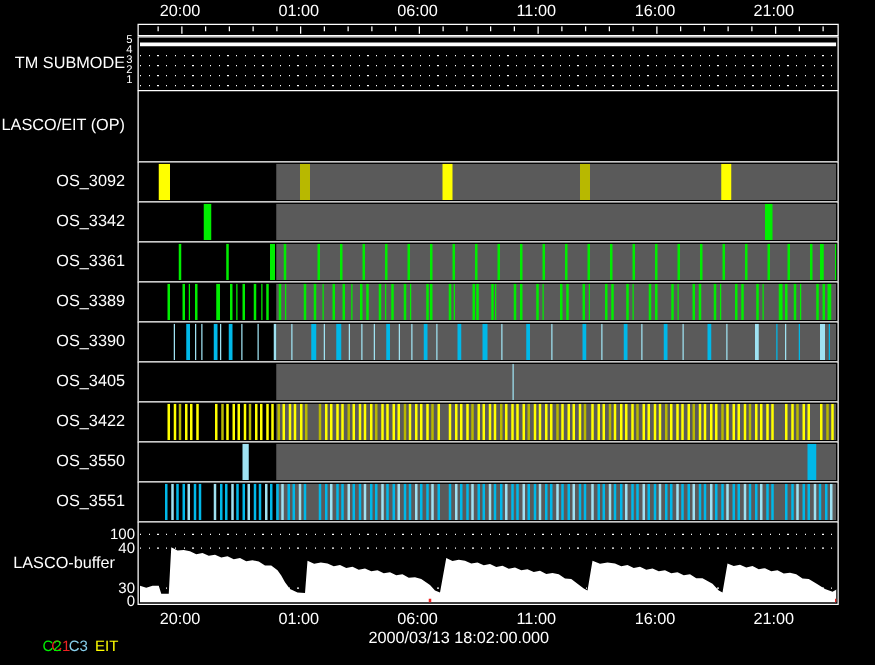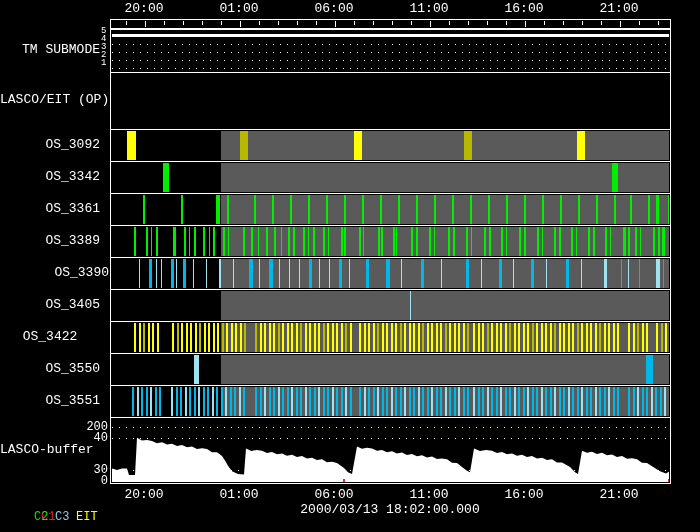--- a/index.html
+++ b/index.html
@@ -1,17 +1,17 @@
 <!DOCTYPE html>
 <html><head>
 <meta charset="utf-8">
 <style>
   html,body{margin:0;padding:0;background:#000;}
   #screen{position:relative;width:700px;height:532px;background:#000;overflow:hidden;
-          font-family:Liberation Mono, monospace;color:#fff;}
+          font-family:Liberation Sans, sans-serif;color:#fff;}
   .abs{position:absolute;}
   .lbl{position:absolute;color:#fff;font-size:13px;line-height:13px;white-space:pre;}
   .lbl-r{text-align:right;}
   .tick-lbl{position:absolute;color:#fff;font-size:13px;line-height:13px;transform:translateX(-50%);white-space:pre;}
   .box{position:absolute;border:1px solid #fff;box-sizing:border-box;background:#000;}
   .inner{position:absolute;left:1px;top:1px;right:1px;bottom:1px;overflow:hidden;}
   .dotline{position:absolute;left:0;right:0;height:1px;
            background:repeating-linear-gradient(to right,#fff 0 1px,transparent 1px 7px);}
   .vtick{position:absolute;top:0;bottom:0;}
   .small{font-size:9px;line-height:9px;}
@@ -70,26 +70,26 @@
       <div class="lbl small" style="left: 101px; top: 27px; width: 8px;">5</div>
       <div class="lbl small" style="left: 101px; top: 35px; width: 8px;">4</div>
       <div class="lbl small" style="left: 101px; top: 43px; width: 8px;">3</div>
       <div class="lbl small" style="left: 101px; top: 51px; width: 8px;">2</div>
       <div class="lbl small" style="left: 101px; top: 59px; width: 8px;">1</div>
       <div class="lbl lbl-r" style="left: 0px; top: 93px; width: 100px;">LASCO/EIT (OP)</div>
       <div class="lbl lbl-r" style="left: 0px; top: 137.5px; width: 100px;">OS_3092</div>
       <div class="lbl lbl-r" style="left: 0px; top: 169.5px; width: 100px;">OS_3342</div>
       <div class="lbl lbl-r" style="left: 0px; top: 201.5px; width: 100px;">OS_3361</div>
       <div class="lbl lbl-r" style="left: 0px; top: 233.5px; width: 100px;">OS_3389</div>
-      <div class="lbl lbl-r" style="left: 9px; top: 265.5px; width: 100px;">OS_3390</div>
+      <div class="lbl lbl-r" style="left: 0px; top: 265.5px; width: 100px;">OS_3390</div>
       <div class="lbl lbl-r" style="left: 0px; top: 297.5px; width: 100px;">OS_3405</div>
-      <div class="lbl lbl-r" style="left: 0px; top: 329.5px; width: 100px; text-align: center;">OS_3422</div>
+      <div class="lbl lbl-r" style="left: 0px; top: 329.5px; width: 100px;">OS_3422</div>
       <div class="lbl lbl-r" style="left: 0px; top: 361.5px; width: 100px;">OS_3550</div>
       <div class="lbl lbl-r" style="left: 0px; top: 393.5px; width: 100px;">OS_3551</div>
-      <div class="buf-lbl" style="left: 78px; top: 421px;">200</div>
+      <div class="buf-lbl" style="left: 78px; top: 421px;">100</div>
       <div class="buf-lbl" style="left: 78px; top: 431.8px;">40</div>
       <div class="buf-lbl" style="left: 78px; top: 464.2px;">30</div>
       <div class="buf-lbl" style="left: 78px; top: 475px;">0</div>
       <div class="lbl lbl-r" style="left: 0px; top: 443px; width: 92px;">LASCO-buffer</div>
     </div>
   <div id="tracks">
       <div class="box" style="left: 110px; top: 29px; width: 561px; height: 44px;">
         <div class="inner">
           <div class="abs" style="left: 0px; right: 0px; top: 3px; height: 3px; background: rgb(255, 255, 255);"></div>
           <div class="dotline" style="top: 13px;"></div>
@@ -531,20 +531,20 @@
       </div>
     </div>
   <div id="bottom-axis">
       <div class="tick-lbl" style="left: 144px; top: 488px;">20:00</div>
       <div class="tick-lbl" style="left: 239px; top: 488px;">01:00</div>
       <div class="tick-lbl" style="left: 334px; top: 488px;">06:00</div>
       <div class="tick-lbl" style="left: 429px; top: 488px;">11:00</div>
       <div class="tick-lbl" style="left: 524px; top: 488px;">16:00</div>
       <div class="tick-lbl" style="left: 619px; top: 488px;">21:00</div>
     </div>
-  <div class="tick-lbl" id="date-label" style="left:390px;top:503px;">2000/03/13 18:02:00.000</div>
+  <div class="tick-lbl" id="date-label" style="left:367px;top:503px;">2000/03/13 18:02:00.000</div>
   <div id="legend">
       <div class="abs" style="left: 13px; top: 511px; color: rgb(238, 34, 34); font-size: 12px; line-height: 12px; margin-left: 28px;">C1</div>
       <div class="abs" style="left: 34px; top: 511px; color: rgb(0, 238, 0); font-size: 12px; line-height: 12px;">C2</div>
       <div class="abs" style="left: 55px; top: 511px; color: rgb(135, 206, 235); font-size: 12px; line-height: 12px;">C3</div>
       <div class="abs" style="left: 76px; top: 511px; color: rgb(255, 255, 0); font-size: 12px; line-height: 12px;">EIT</div>
     </div>
 </div>
 
 </body></html>

